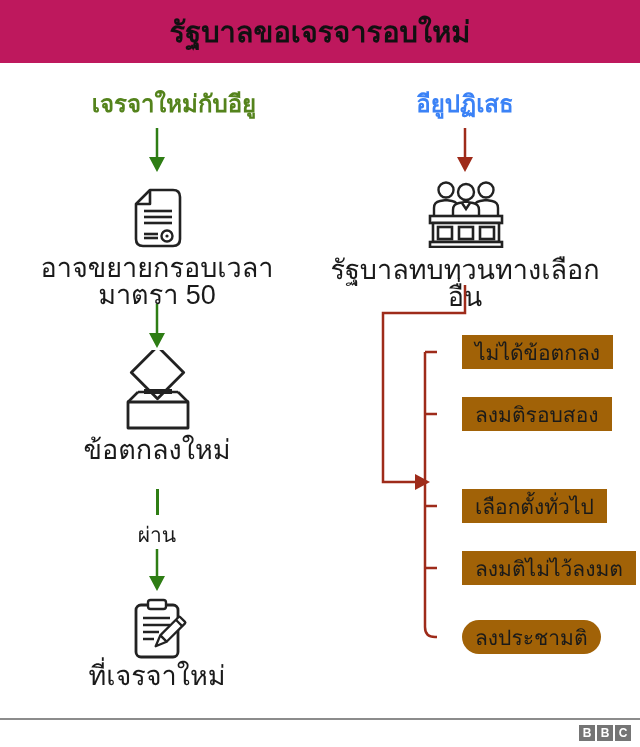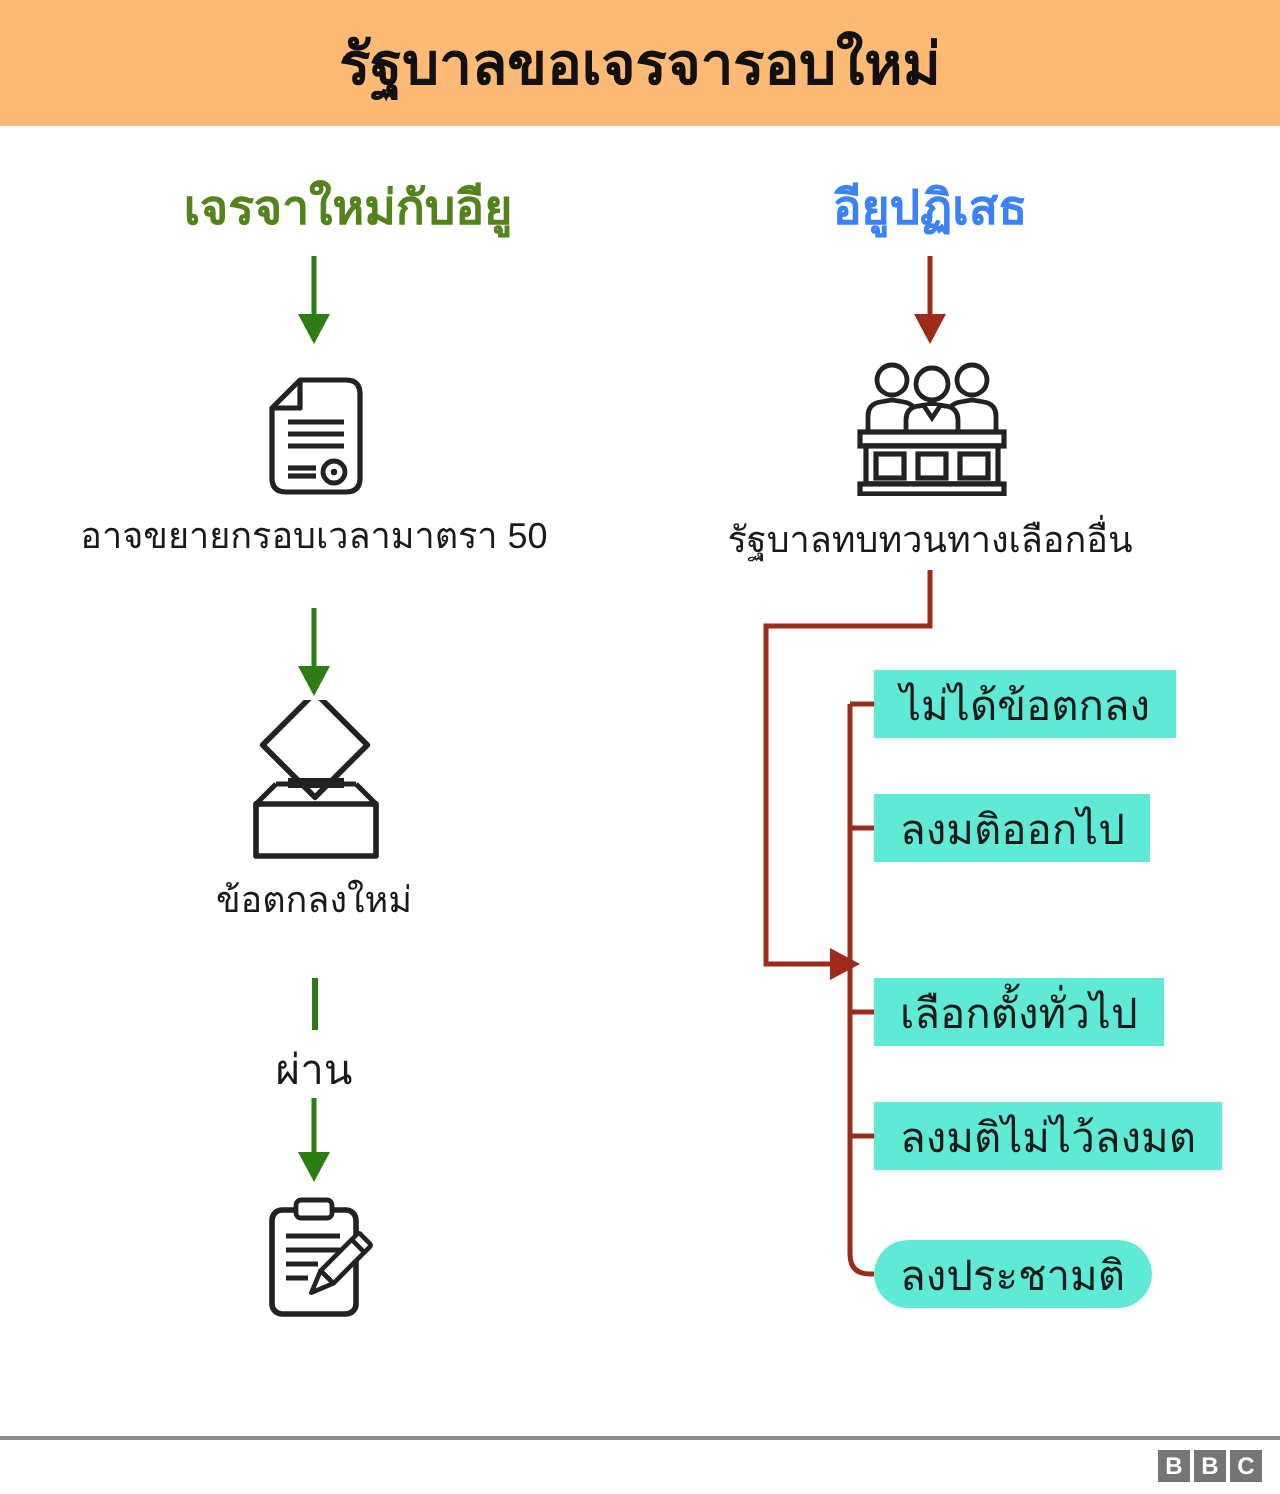--- a/index.html
+++ b/index.html
@@ -4,31 +4,31 @@
 <style>
   html,body{margin:0;padding:0;}
   body{
     width:640px;height:747px;position:relative;background:#ffffff;
     font-family:"Liberation Sans","DejaVu Sans",sans-serif;color:#1a1a1a;
     overflow:hidden;
   }
   .abs{position:absolute;}
   .center{text-align:center;}
   .title-bar{
-    left:0;top:0;width:640px;height:63px;background:#fdba74;
+    left:0;top:0;width:640px;height:63px;background:#be185d;
     display:flex;align-items:center;justify-content:center;
   }
   .title-text{font-size:29px;font-weight:bold;color:#111;}
   .col-header{font-size:24px;font-weight:bold;}
   .col-header.green{color:#54831c;}
   .col-header.red{color:#3b82f6;}
-  .body-text{font-size:18px;line-height:27px;color:#1a1a1a;}
+  .body-text{font-size:27px;line-height:27px;color:#1a1a1a;}
   .pass-text{font-size:21px;color:#1a1a1a;}
   .option-box{
-    position:absolute;left:437px;height:34px;background:#5eead4;
+    position:absolute;left:462px;height:34px;background:#a16207;
     display:flex;align-items:center;padding:0 13px;
     font-size:21px;color:#1a1a1a;white-space:nowrap;
   }
   .divider{left:0;top:718px;width:640px;height:2px;background:#8c8c8c;}
   .bbc{right:9px;top:725px;display:flex;gap:2px;}
   .bbc .sq{
     width:16px;height:16px;background:#757575;color:#ffffff;
     font-weight:bold;font-size:12px;display:flex;align-items:center;justify-content:center;
   }
   svg{display:block;}
@@ -95,20 +95,21 @@
   <line x1="16" y1="35" x2="32" y2="35" stroke="#222" stroke-width="2.5"></line>
   <line x1="16" y1="42" x2="27" y2="42" stroke="#222" stroke-width="2.5"></line>
   <g transform="rotate(45 40 38)">
     <rect x="35.5" y="16" width="9" height="27" rx="1" fill="#ffffff" stroke="#222" stroke-width="2.3"></rect>
     <path d="M 35.5 43 L 40 54 L 44.5 43 Z" fill="#ffffff" stroke="#222" stroke-width="2.3" stroke-linejoin="round"></path>
     <line x1="35.5" y1="21" x2="44.5" y2="21" stroke="#222" stroke-width="2.3"></line>
   </g>
 </svg>
 
 <div class="abs center body-text" style="left:32px;top:663px;width:250px;">
+  <div>ที่เจรจาใหม่</div>
 </div>
 
 <div class="abs center col-header red" style="left:330px;top:84px;width:270px;">อียูปฏิเสธ</div>
 
 <svg class="abs" style="left:456px;top:128px;" width="18" height="45" viewBox="0 0 18 45">
   <line x1="9" y1="0" x2="9" y2="31" stroke="#9e2b1a" stroke-width="2.5"></line>
   <polygon points="1,29 17,29 9,44" fill="#9e2b1a"></polygon>
 </svg>
 
 <svg class="abs" style="left:423px;top:178px;" width="86" height="70" viewBox="0 0 86 70">
@@ -134,21 +135,21 @@
 <div class="abs center body-text" style="left:330px;top:257px;width:270px;">รัฐบาลทบทวนทางเลือกอื่น</div>
 
 <svg class="abs" style="left:375px;top:280px;" width="96" height="386" viewBox="0 0 96 386">
   <path d="M 90 5 V 33 H 8 V 202 H 40" fill="none" stroke="#9e2b1a" stroke-width="2.5"></path>
   <polygon points="40,194 40,210 55,202" fill="#9e2b1a"></polygon>
   <path d="M 50 72 H 62 M 50 134 H 62 M 50 226 H 62 M 50 288 H 62" fill="none" stroke="#9e2b1a" stroke-width="2.5"></path>
   <path d="M 50 72 V 347 Q 50 357 60 357 H 62" fill="none" stroke="#9e2b1a" stroke-width="2.5"></path>
 </svg>
 
 <div class="option-box" style="top:335px;">ไม่ได้ข้อตกลง</div>
-<div class="option-box" style="top:397px;">ลงมติออกไป</div>
+<div class="option-box" style="top:397px;">ลงมติรอบสอง</div>
 <div class="option-box" style="top:489px;">เลือกตั้งทั่วไป</div>
 <div class="option-box" style="top:551px;">ลงมติไม่ไว้ลงมต</div>
 <div class="option-box" style="top:620px;border-radius:17px;">ลงประชามติ</div>
 
 <div class="abs divider"></div>
 <div class="abs bbc">
   <div class="sq">B</div>
   <div class="sq">B</div>
   <div class="sq">C</div>
 </div>

